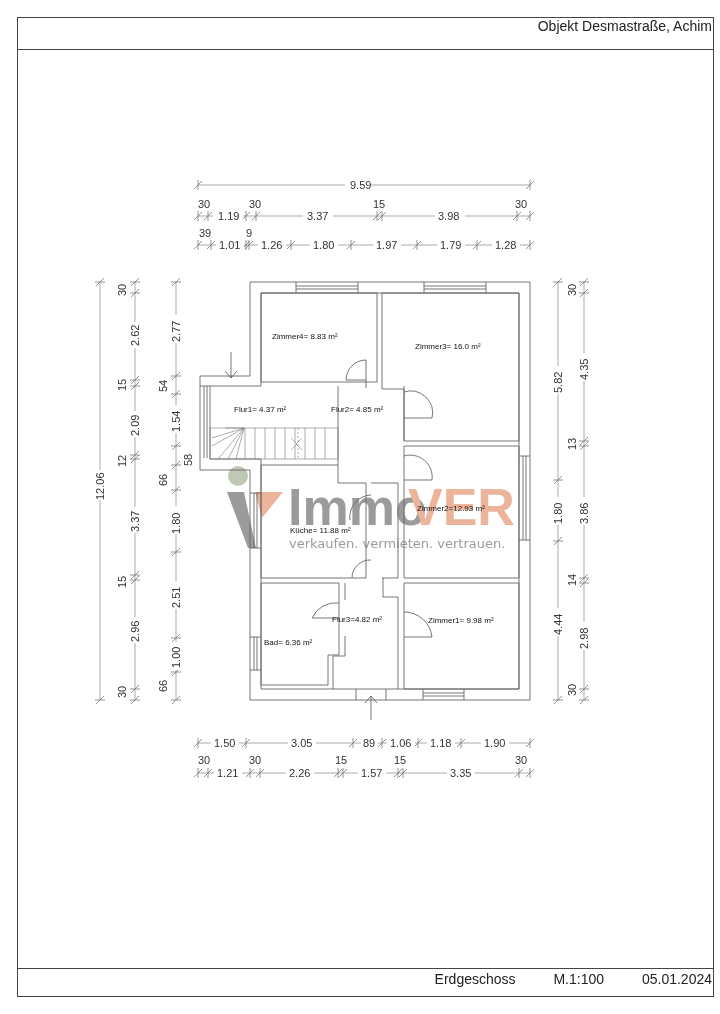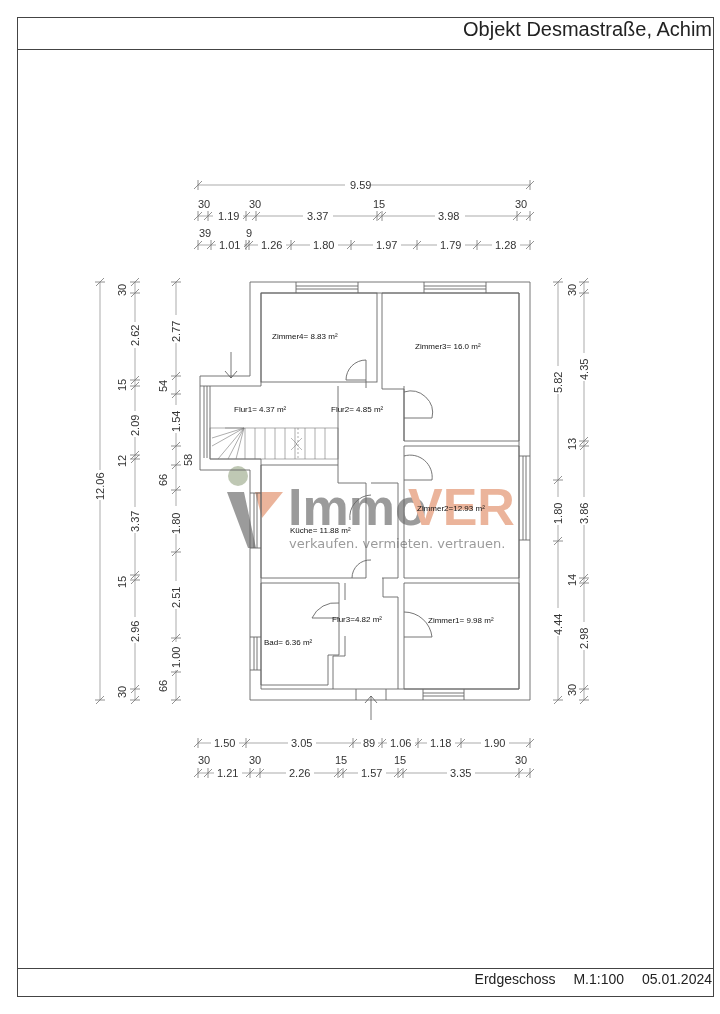--- a/index.html
+++ b/index.html
@@ -1,22 +1,22 @@
 <!DOCTYPE html>
 <html><head>
 <meta charset="utf-8">
 <style>
   html, body { margin: 0; padding: 0; background: #ffffff; }
   body { width: 720px; height: 1014px; position: relative; overflow: hidden; font-family: "Liberation Sans", sans-serif; }
   .frame { position: absolute; left: 17px; top: 17px; width: 697px; height: 980px; border: 1px solid #444; box-sizing: border-box; }
   .header-line { position: absolute; left: 17px; top: 49px; width: 697px; height: 0; border-top: 1px solid #444; }
   .footer-line { position: absolute; left: 17px; top: 968px; width: 697px; height: 0; border-top: 1px solid #444; }
-  .title { position: absolute; right: 8px; top: 18px; font-size: 20px; color: #222; }
+  .title { position: absolute; right: 8px; top: 18px; font-size: 14px; color: #222; }
   .footer { position: absolute; right: 8px; top: 971px; font-size: 14px; color: #222; white-space: nowrap; }
-  .footer span { margin-left: 4px; padding-left: 10px; }
+  .footer span { margin-left: 24px; padding-left: 10px; }
   svg { position: absolute; left: 0; top: 0; }
   .dim text { font-size: 11px; fill: #333; font-family: "Liberation Sans", sans-serif; }
   .room text { font-size: 8px; fill: #111; font-family: "Liberation Sans", sans-serif; }
   .wm-main { font-size: 52px; font-weight: bold; font-family: "Liberation Sans", sans-serif; }
   .wm-sub { font-size: 13px; font-family: "DejaVu Sans", sans-serif; }
 </style>
 </head>
 <body>
 
 <div class="frame"></div>

